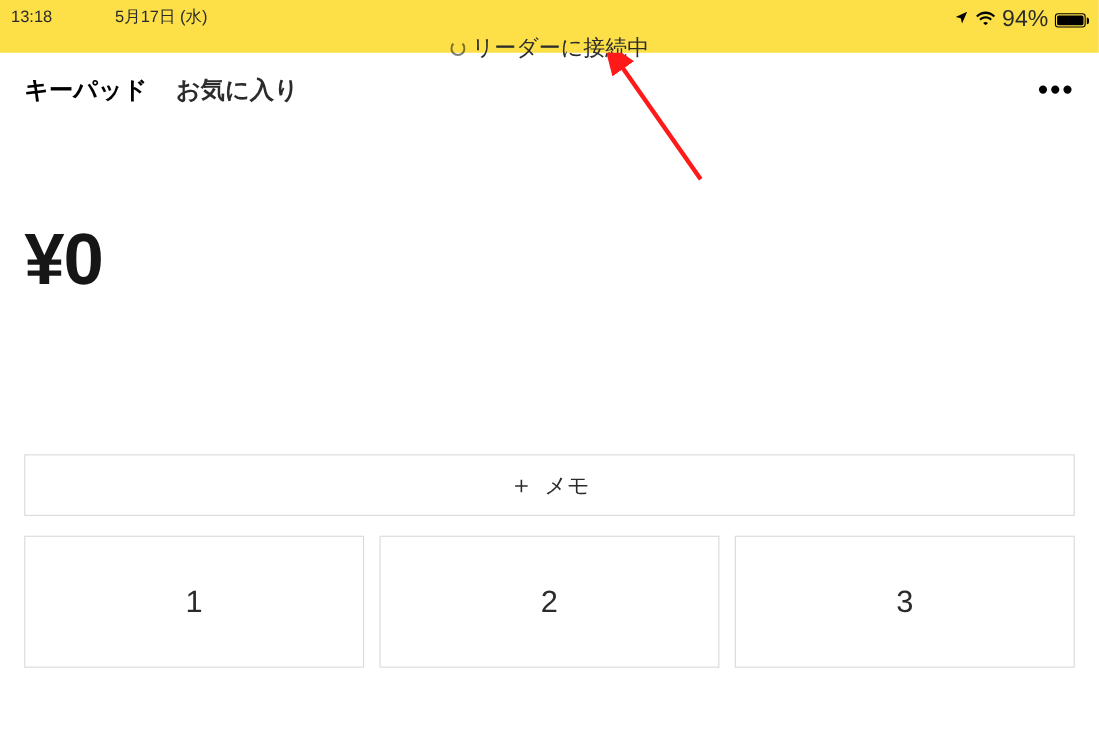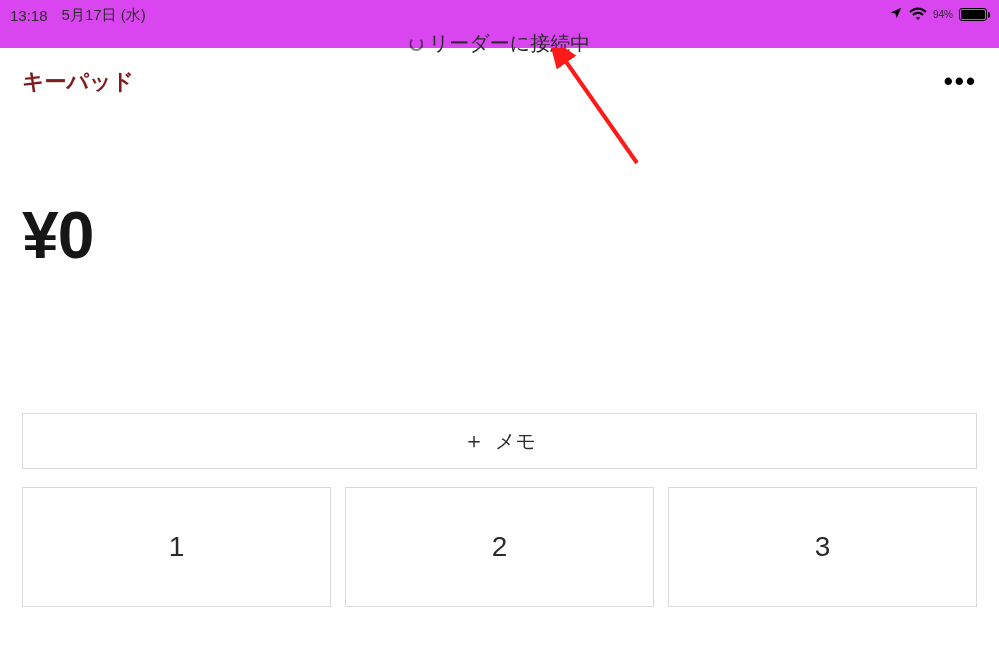--- a/index.html
+++ b/index.html
@@ -1,49 +1,49 @@
 <!DOCTYPE html>
 <html><head>
 <meta charset="utf-8">
 <style>
   * { box-sizing: border-box; margin: 0; padding: 0; }
   html, body { width: 999px; height: 666px; font-family: -apple-system, "Helvetica Neue", Arial, sans-serif; background: #fff; overflow: hidden; }
   .statusbar {
     height: 48px;
-    background: #d946ef;
+    background: #fde047;
     display: flex;
     align-items: flex-start;
     position: relative;
     font-size: 15px;
     color: #2b2b2b;
     padding-top: 6px;
   }
   .sb-left { display: flex; align-items: center; gap: 14px; padding-left: 10px; }
   .sb-time { font-weight: 500; }
-  .sb-date { font-weight: 400; }
+  .sb-date { font-weight: 400; margin-left: 43px; }
   .sb-center {
     position: absolute;
     left: 50%;
     transform: translateX(-50%);
     top: 30px;
     display: flex;
     align-items: center;
     gap: 6px;
     font-size: 20px;
     color: #2b2b2b;
   }
   .spinner-icon {
     width: 14px; height: 14px;
     border: 2px solid rgba(0,0,0,.5);
     border-top-color: transparent;
     border-radius: 50%;
     display: inline-block;
   }
   .sb-right { margin-left: auto; display: flex; align-items: center; gap: 6px; padding-right: 12px; }
-  .battery-text { font-size: 10px; }
+  .battery-text { font-size: 21px; }
   .battery-icon {
     width: 28px; height: 13px;
     border: 1.5px solid #000;
     border-radius: 3px;
     position: relative;
     display:inline-block;
   }
   .battery-icon::after {
     content:""; position:absolute; right:-4px; top:3px; width:2.5px; height:6px;
     background:#000; border-radius: 0 2px 2px 0;
@@ -53,21 +53,21 @@
 
   .tabs-row {
     display: flex;
     align-items: center;
     padding: 18px 22px 0 22px;
     gap: 26px;
     font-size: 22px;
     font-weight: 600;
   }
   .tab { color: #2b2b2b; cursor: pointer; }
-  .tab.active { color: #7f1d1d; }
+  .tab.active { color: #000000; }
   .more-btn {
     margin-left: auto;
     font-size: 26px;
     letter-spacing: 2px;
     cursor: pointer;
     color: #000;
     font-weight: 700;
   }
 
   .amount {
@@ -153,20 +153,21 @@
   <defs>
     <marker id="ah" markerWidth="10" markerHeight="10" refX="2" refY="3" orient="auto">
       <path d="M0,0 L0,6 L8,3 z" fill="#ff1a1a"></path>
     </marker>
   </defs>
   <line x1="95" y1="115" x2="20" y2="8" stroke="#ff1a1a" stroke-width="4" marker-end="url(#ah)"></line>
 </svg>
 
 <div class="tabs-row">
   <span class="tab active">キーパッド</span>
+  <span class="tab">お気に入り</span>
   <span class="more-btn">•••</span>
 </div>
 
 <div class="amount">¥0</div>
 
 <div class="memo-btn">
   <span class="plus-icon">＋</span>
   <span>メモ</span>
 </div>
 

